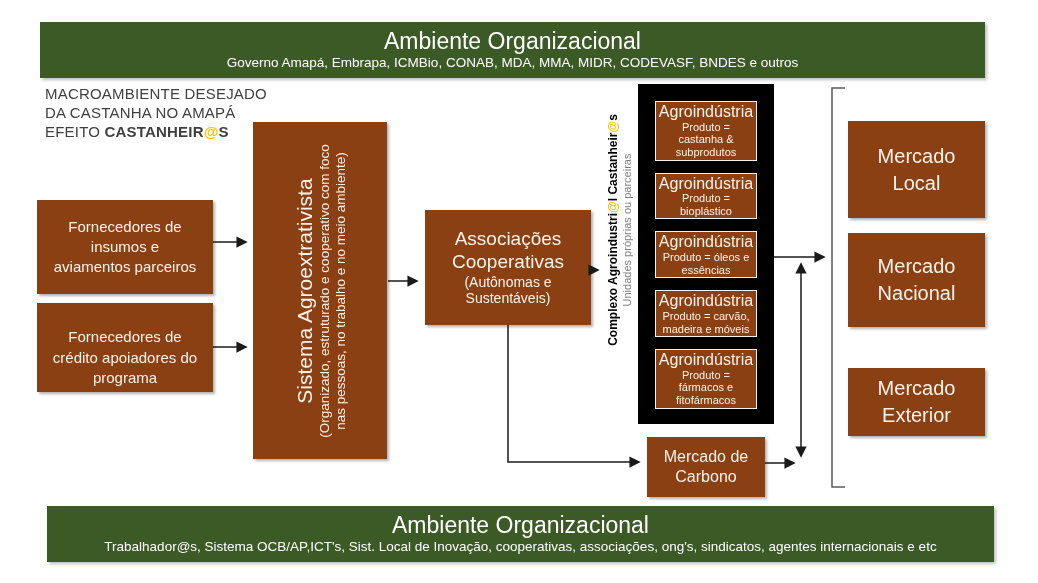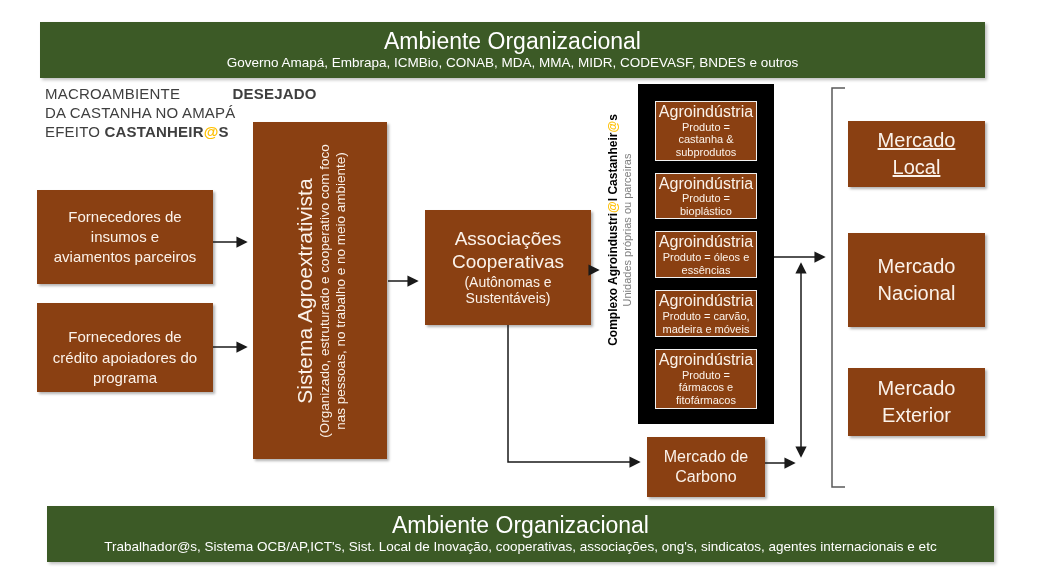--- a/index.html
+++ b/index.html
@@ -19,34 +19,34 @@
   .banner-top{left:40px;top:22px;width:945px;height:56px;}
   .banner-bottom{left:47px;top:506px;width:947px;height:56px;}
 
   
   .macro{position:absolute;left:45px;top:84px;color:var(--ink);font-size:15px;line-height:19px;letter-spacing:.2px;}
 
   
   .bbox{position:absolute;background:var(--brown);color:#FBF2EA;display:flex;flex-direction:column;
         justify-content:center;align-items:center;text-align:center;
         box-shadow:1.5px 2px 2.5px rgba(0,0,0,.3);}
-  .sup1{left:37px;top:190px;width:176px;height:94px;font-size:15px;line-height:1.35;padding:4px 15px;}
+  .sup1{left:37px;top:200px;width:176px;height:94px;font-size:15px;line-height:1.35;padding:4px 15px;}
   .sup2{left:37px;top:303px;width:176px;height:89px;font-size:15px;line-height:1.35;padding:4px 8px;justify-content:flex-end;}
   .system{left:253px;top:122px;width:134px;height:337px;}
   .sys-rot{position:absolute;left:151.5px;top:223.5px;width:337px;height:134px;
            transform:rotate(-90deg);display:flex;flex-direction:column;justify-content:center;
            align-items:center;text-align:center;color:#FBF2EA;}
   .sys-rot .sys-title{font-size:21px;line-height:1.15;}
   .sys-rot .sys-sub{font-size:13.5px;line-height:1.2;padding:0 14px;}
   .assoc{left:425px;top:210px;width:166px;height:115px;padding:12px;}
   .assoc .a-title{font-size:19px;line-height:1.2;}
   .assoc .a-sub{font-size:14px;line-height:1.2;}
   .carbon{left:647px;top:437px;width:118px;height:60px;font-size:16px;line-height:1.25;}
   .market{left:848px;width:137px;font-size:20px;line-height:1.35;padding:4px;}
-  .mkt-local{top:121px;height:66px;text-decoration:underline;}
+  .mkt-local{top:121px;height:97px;}
   .mkt-nac{top:233px;height:94px;}
   .mkt-ext{top:368px;height:68px;}
 
   
   .complex{position:absolute;left:638px;top:84px;width:136px;height:340px;background:#000;
            padding:17px;display:flex;flex-direction:column;gap:12px;}
   .unit{flex:1;background:var(--brown);border:1.5px solid #F2F2F2;color:#FBF2EA;
         display:flex;flex-direction:column;justify-content:center;align-items:center;
         text-align:center;padding:1px 3px;}
   .unit .u-title{font-size:16px;line-height:1.1;}
@@ -64,21 +64,21 @@
 <body>
 
 <div class="page">
 
   <div class="banner banner-top">
     <div class="b-title">Ambiente Organizacional</div>
     <div class="b-sub">Governo Amapá, Embrapa, ICMBio, CONAB, MDA, MMA, MIDR, CODEVASF, BNDES e outros</div>
   </div>
 
   <div class="macro">
-    <div><span>MACROAMBIENTE </span><span style="font-weight: 700; margin-left: 48px;">DESEJADO</span></div>
+    <div><span>MACROAMBIENTE </span><span style="font-weight: 400;">DESEJADO</span></div>
     <div><span>DA CASTANHA NO AMAPÁ</span></div>
     <div><span>EFEITO </span><span style="font-weight: 700;">CASTANHEIR</span><span style="font-weight: 700; color: rgb(255, 192, 0);">@</span><span style="font-weight: 700;">S</span></div>
   </div>
 
   <div class="bbox sup1">
     <div>Fornecedores de insumos e aviamentos parceiros</div>
   </div>
   <div class="bbox sup2">
     <div>Fornecedores de crédito apoiadores do programa</div>
   </div>

